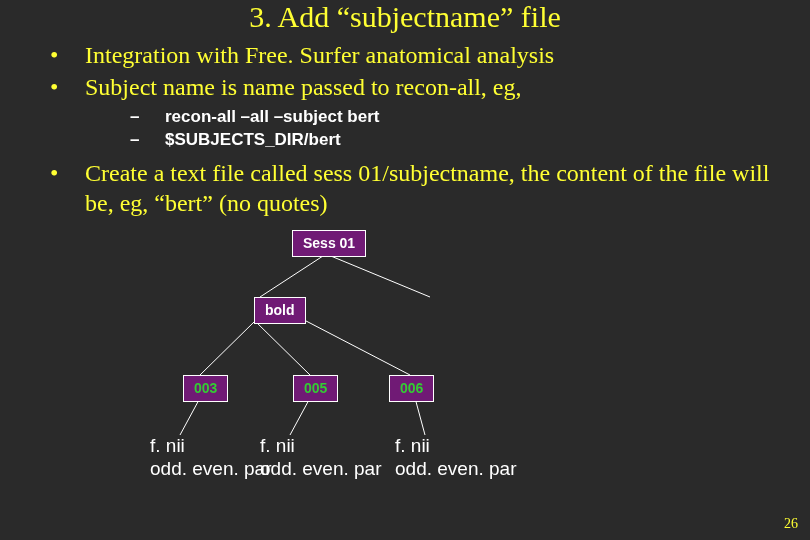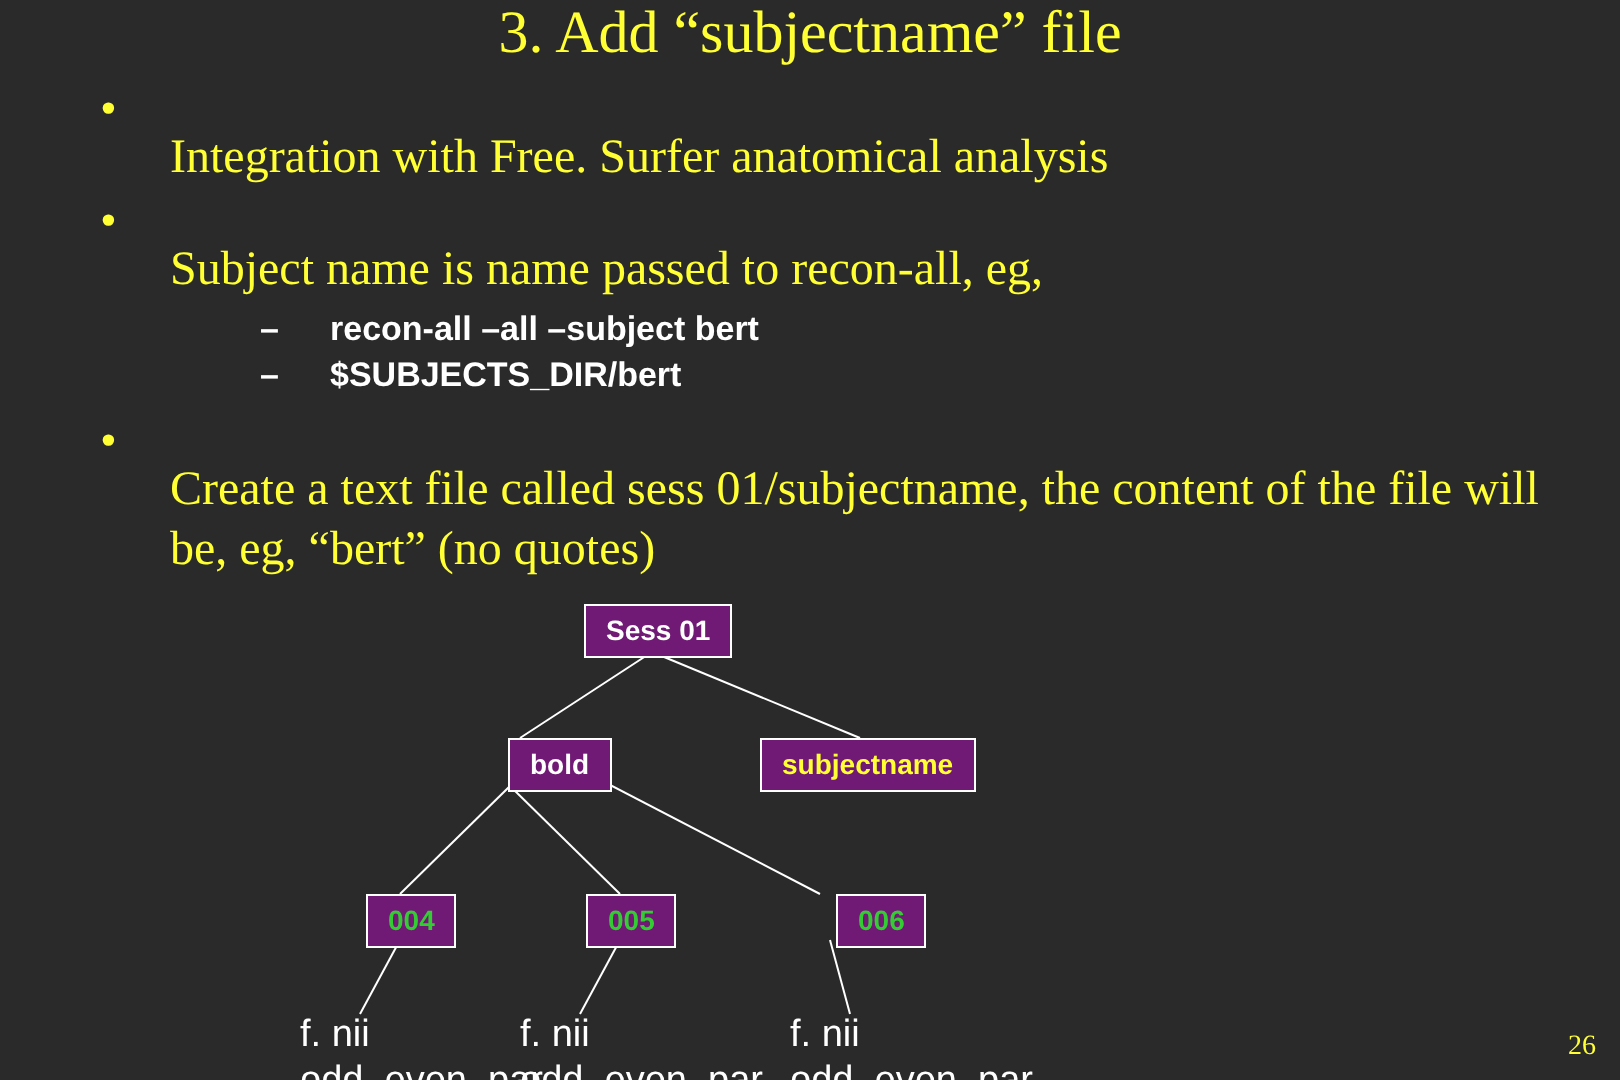--- a/index.html
+++ b/index.html
@@ -28,21 +28,21 @@
     font-size: 24px;
     line-height: 1.25;
     margin-bottom: 2px;
   }
   .bullet-dot {
     width: 45px;
     flex-shrink: 0;
     text-align: left;
     padding-left: 10px;
   }
-  .bullet-text { flex: 1; margin-top: 24px; }
+  .bullet-text { flex: 1; }
   .sub-bullets {
     padding-left: 90px;
     margin-top: 4px;
     margin-bottom: 6px;
   }
   .sub-row {
     display: flex;
     align-items: flex-start;
     font-family: Arial, sans-serif;
     font-size: 17px;
@@ -141,24 +141,23 @@
     <line x1="255" y1="101" x2="200" y2="155" stroke="#fff" stroke-width="1"></line>
     <line x1="255" y1="101" x2="310" y2="155" stroke="#fff" stroke-width="1"></line>
     <line x1="283" y1="89" x2="410" y2="155" stroke="#fff" stroke-width="1"></line>
     <line x1="200" y1="178" x2="180" y2="215" stroke="#fff" stroke-width="1"></line>
     <line x1="310" y1="178" x2="290" y2="215" stroke="#fff" stroke-width="1"></line>
     <line x1="415" y1="178" x2="425" y2="215" stroke="#fff" stroke-width="1"></line>
   </svg>
 
   <div class="node" style="left:292px; top:10px;">Sess 01</div>
   <div class="node" style="left:233px; top:77px;margin-left:21px;">bold</div>
-  <div class="node subjectname" style="left:380px; top:77px;">subjectname</div>
 
-  <div class="node green" style="left:183px; top:155px;">004</div>
+  <div class="node green" style="left:183px; top:155px;">003</div>
   <div class="node green" style="left:293px; top:155px;">005</div>
-  <div class="node green" style="left:418px; top:155px;">006</div>
+  <div class="node green" style="left:389px; top:155px;">006</div>
 
   <div class="leaf" style="left:150px; top:215px;">f. nii<br>odd. even. par</div>
   <div class="leaf" style="left:260px; top:215px;">f. nii<br>odd. even. par</div>
   <div class="leaf" style="left:395px; top:215px;">f. nii<br>odd. even. par</div>
 </div>
 
 <div class="slide-num">26</div>
 
 </body></html>

